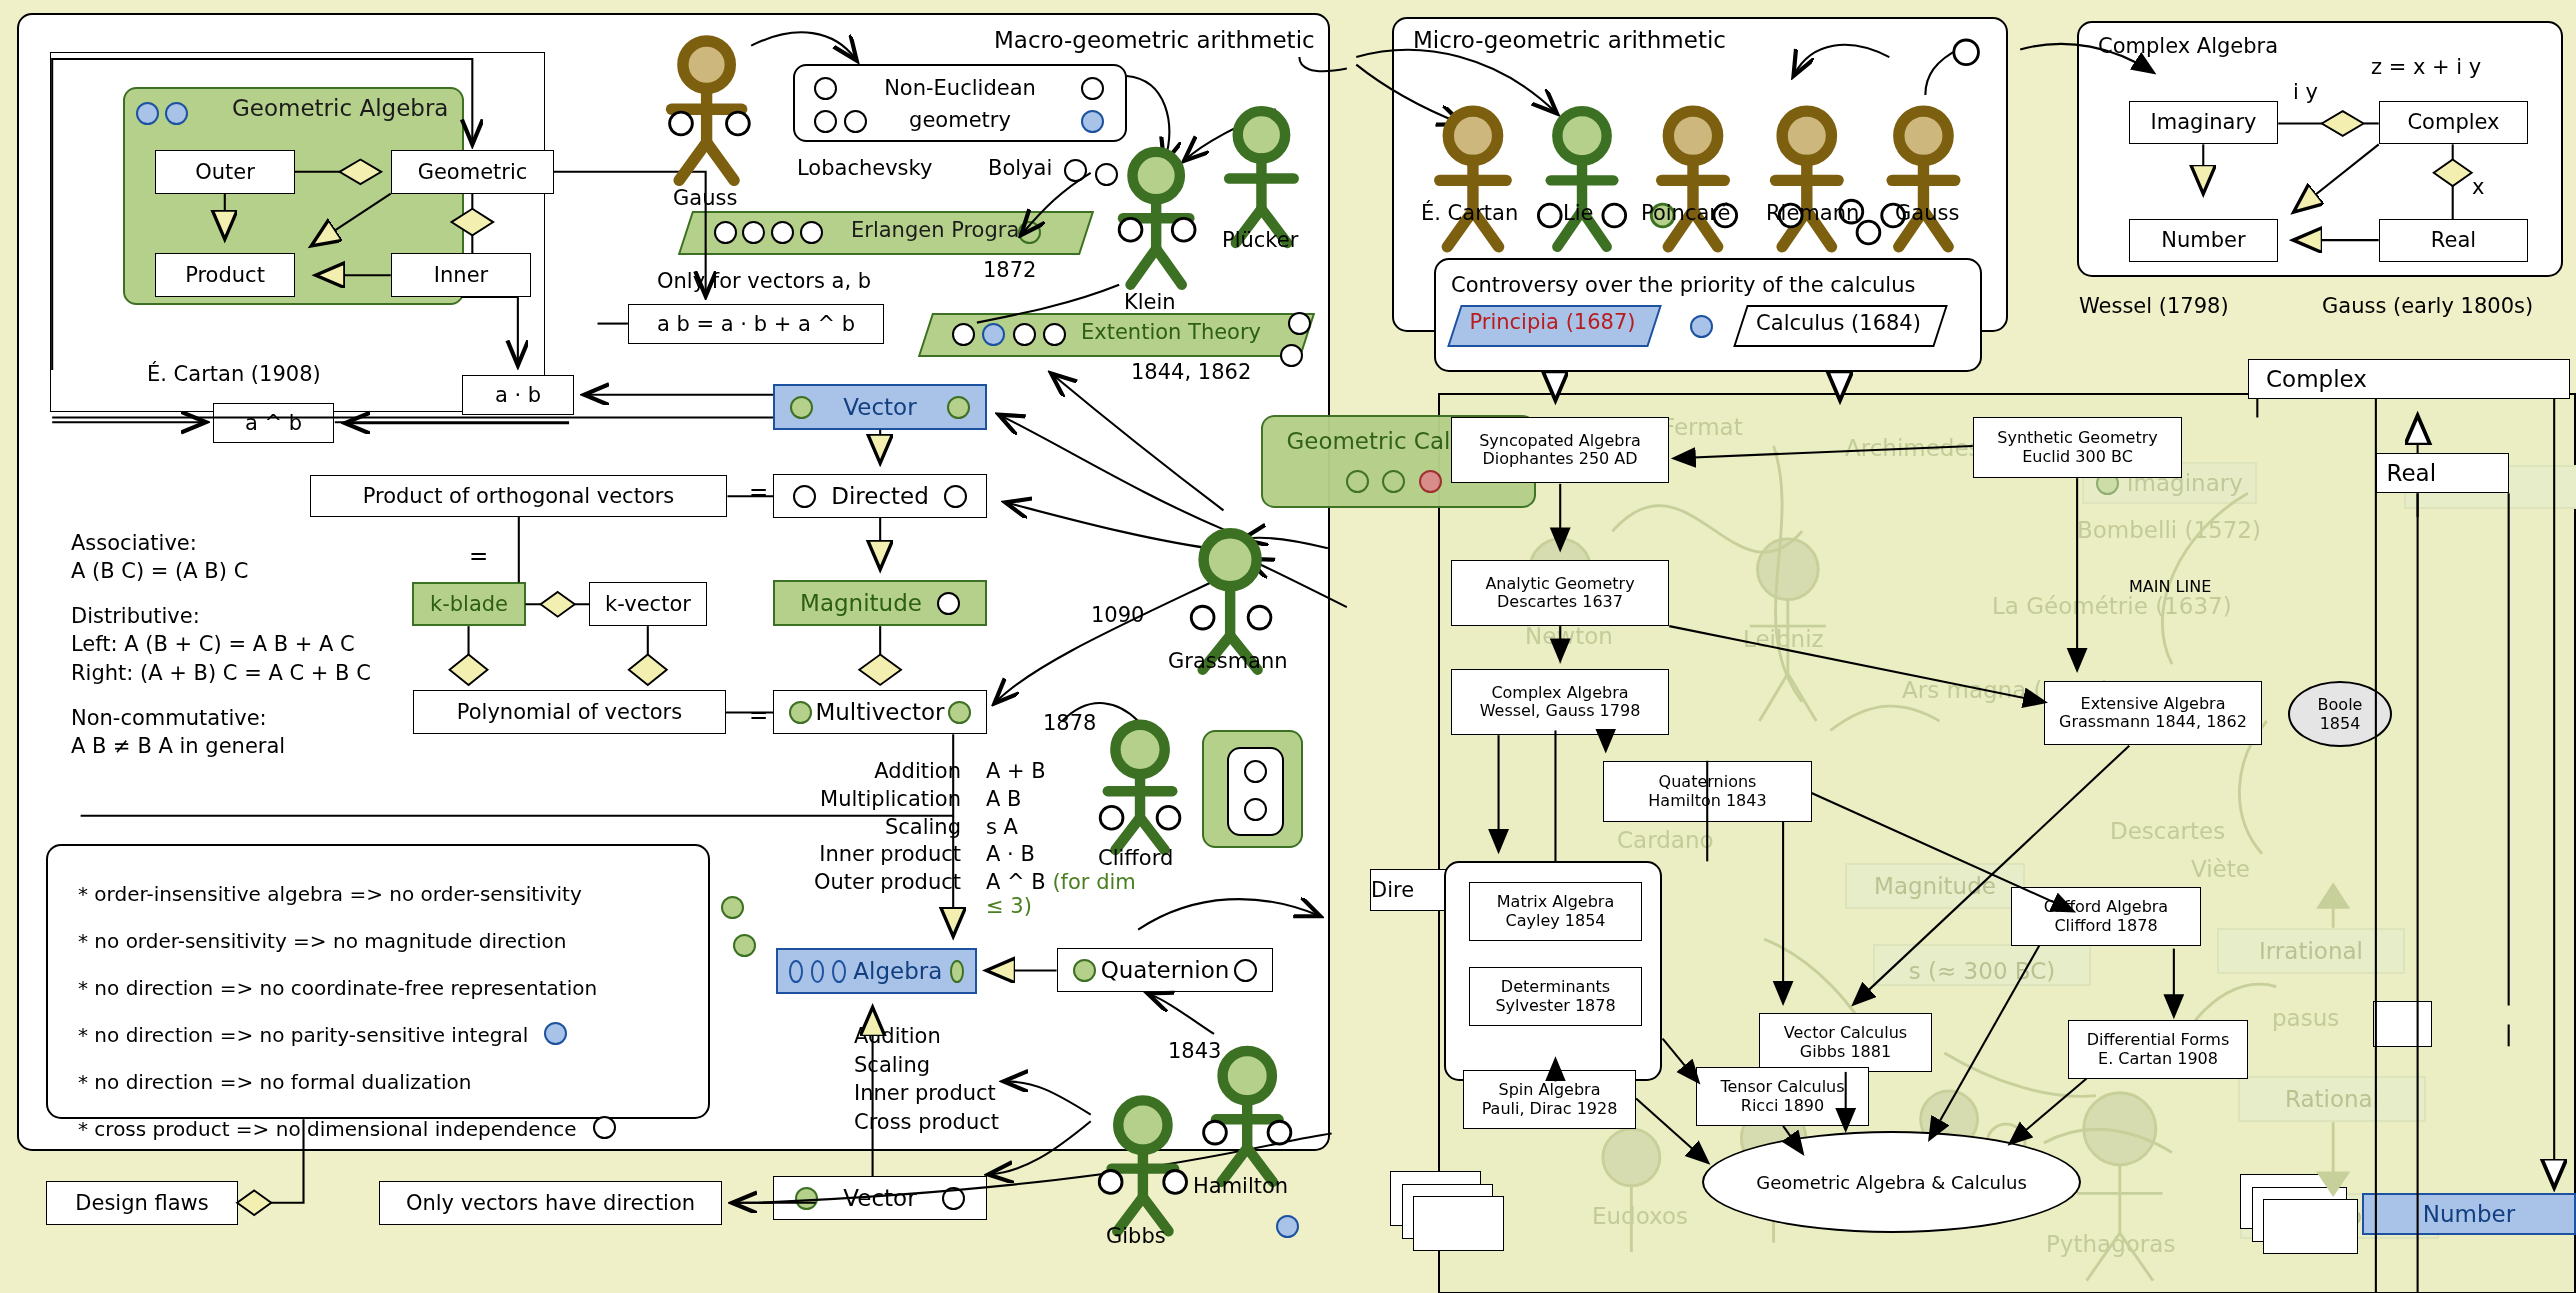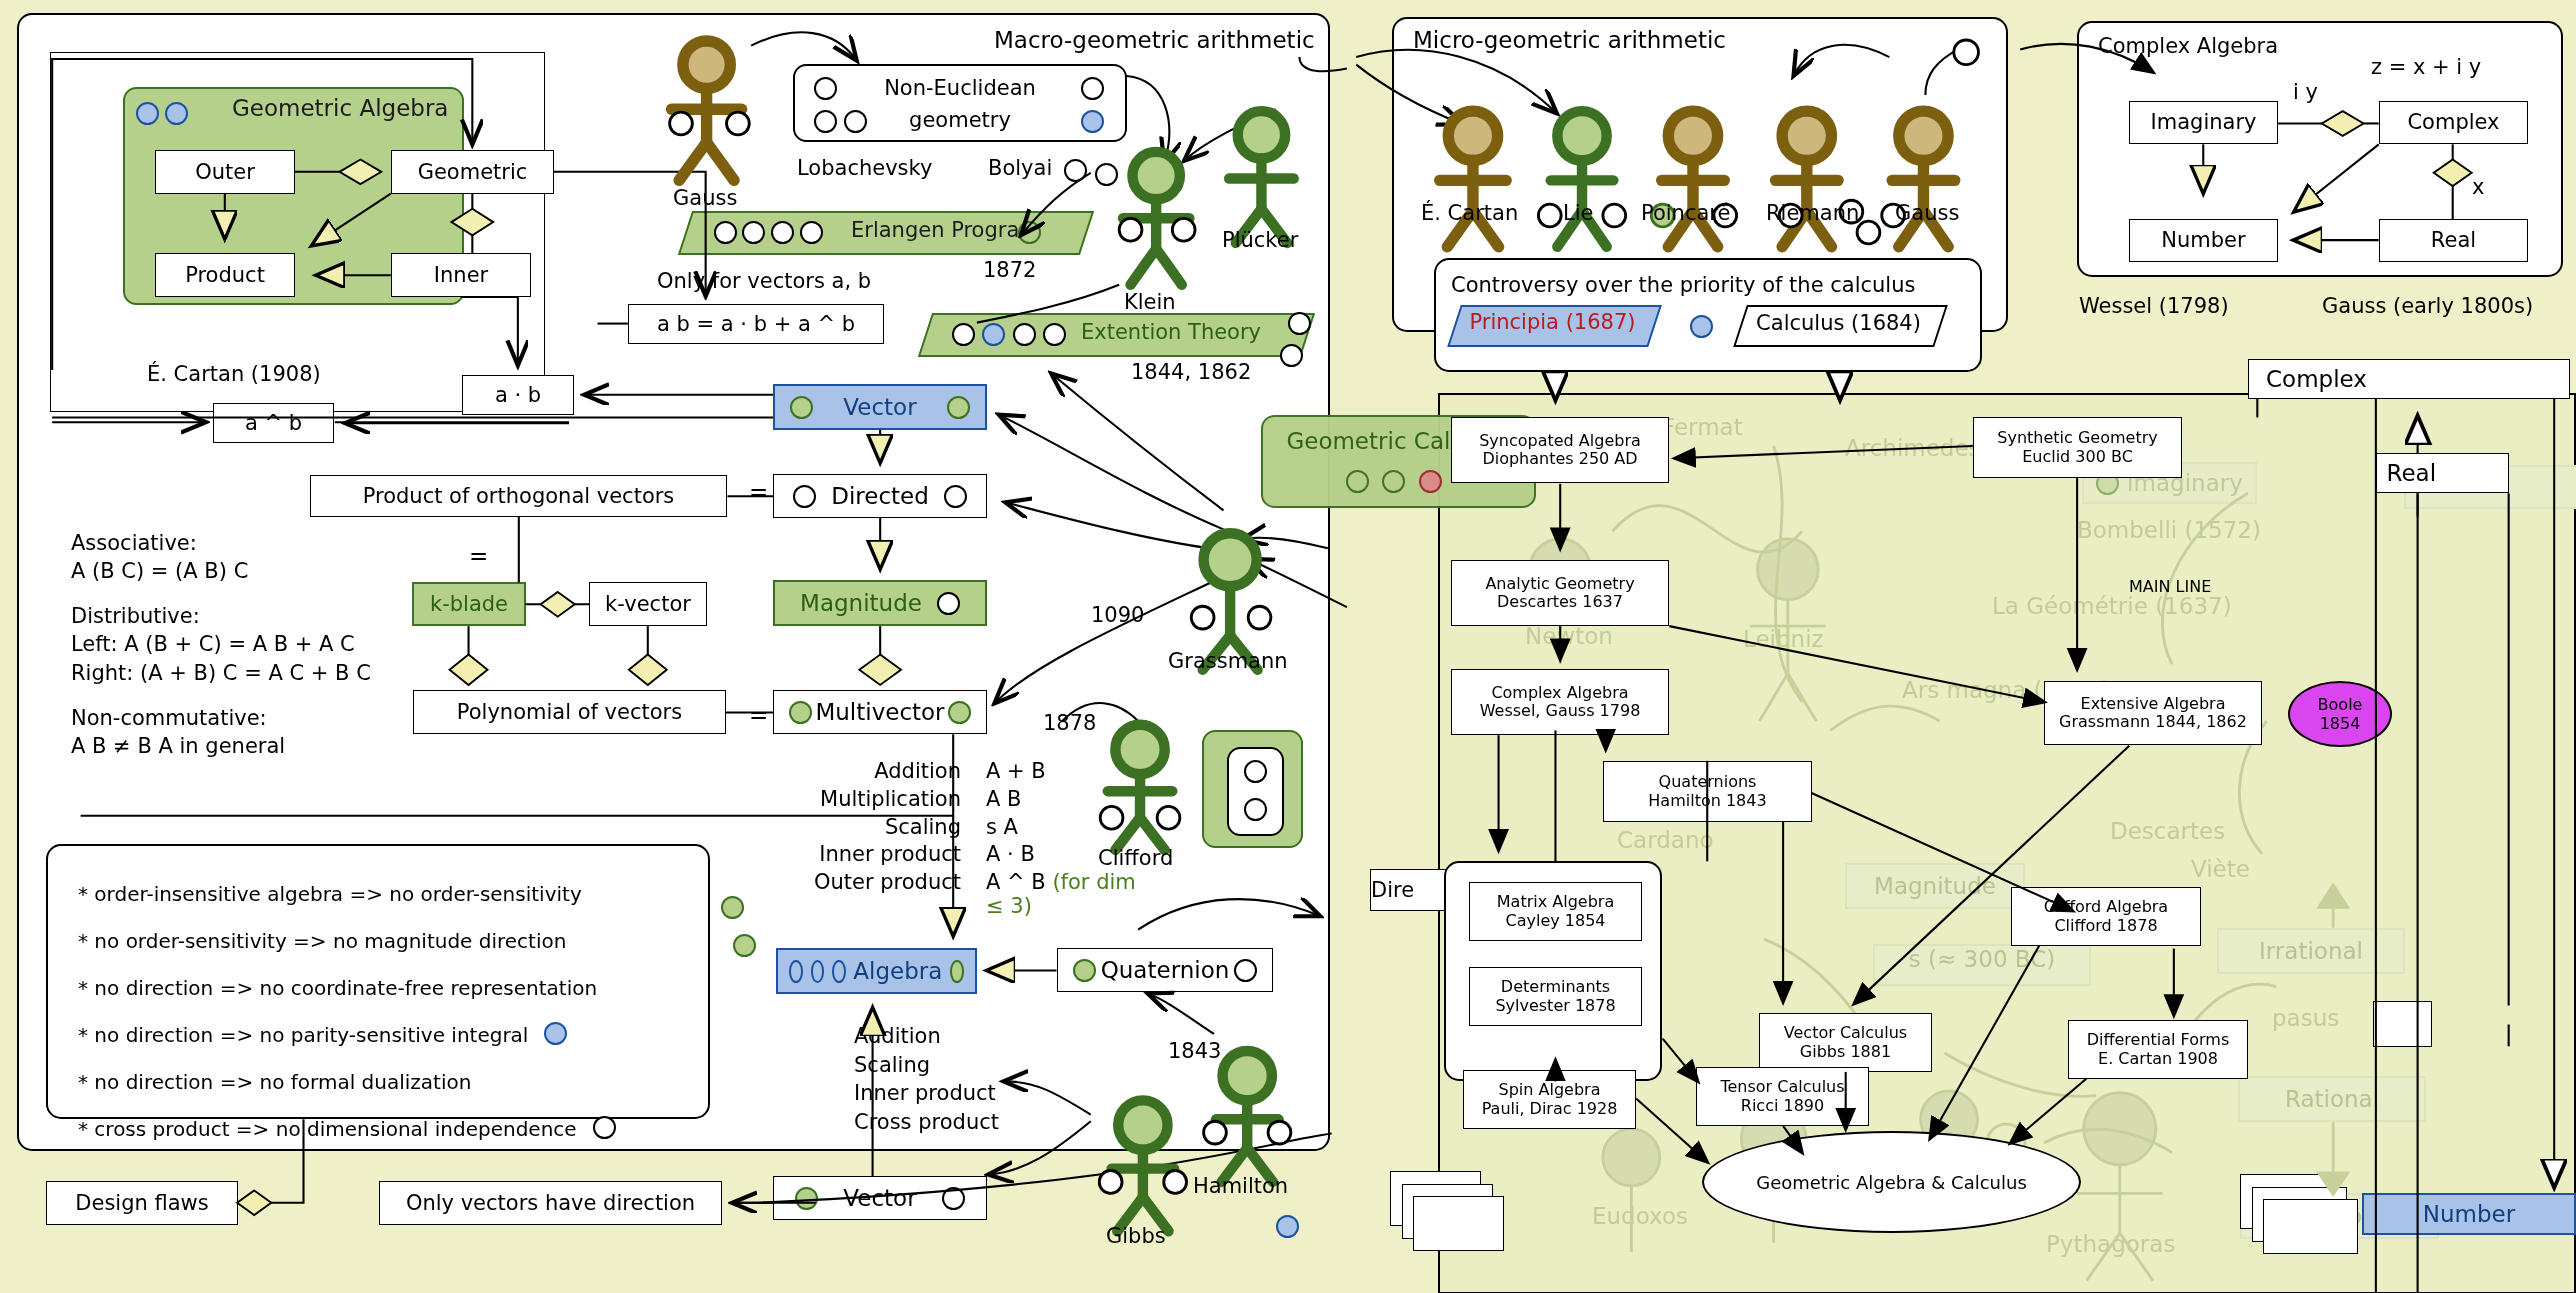--- a/index.html
+++ b/index.html
@@ -68,21 +68,21 @@
 </div>
 <div class="abs ghostbox lbl24" style="left:2238px;top:1076px;width:188px;height:46px;display:flex;align-items:center;justify-content:center;">
   <span>Rational</span>
 </div>
 <div class="abs ghostbox lbl24" style="left:2240px;top:1193px;width:199px;height:46px;display:flex;align-items:center;justify-content:center;">
   <span>Number</span>
 </div>
 <div class="abs ghostbox lbl24" style="left:1845px;top:863px;width:180px;height:46px;display:flex;align-items:center;justify-content:center;">
   <span>Magnitude</span>
 </div>
-<div class="abs ghostbox lbl24" style="left:1873px;top:944px;width:218px;height:42px;display:flex;align-items:flex-start;justify-content:center;">
+<div class="abs ghostbox lbl24" style="left:1873px;top:944px;width:218px;height:42px;display:flex;align-items:flex-end;justify-content:center;">
   <span>s (≈ 300 BC)</span>
 </div>
 <div class="abs ghostbox lbl24" style="left:2404px;top:465px;width:180px;height:44px;"></div>
 
 <svg class="layer" viewBox="0 0 2716 1364" width="2576" height="1294">
   <g class="faint">
     <circle cx="1885" cy="600" r="32" fill="#d6dcaf" stroke="#c7cf9a"></circle>
     <line x1="1885" y1="632" x2="1885" y2="710"></line>
       <line x1="1845" y1="660" x2="1925" y2="660"></line>
     <line x1="1885" y1="710" x2="1855" y2="760"></line>
@@ -376,21 +376,21 @@
 <div class="abs box sm" style="left:2068px;top:1020px;width:180px;height:59px;flex-direction:column;">
   <div>Differential Forms</div>
   <div>E. Cartan 1908</div>
 </div>
 <div class="abs box sm" style="left:1463px;top:1070px;width:173px;height:59px;flex-direction:column;">
   <div>Spin Algebra</div>
   <div>Pauli, Dirac 1928</div>
 </div>
 <div class="abs lbl18" style="left:2129px;top:577px;font-size:16px;">MAIN LINE</div>
 
-<div class="abs" style="left:2288px;top:681px;width:104px;height:66px;border:2.4px solid #000;border-radius:50%;background:#d946ef;display:flex;flex-direction:column;align-items:center;justify-content:center;font-size:16px;">
+<div class="abs" style="left:2288px;top:681px;width:104px;height:66px;border:2.4px solid #000;border-radius:50%;background:#e5e5e5;display:flex;flex-direction:column;align-items:center;justify-content:center;font-size:16px;">
   <div>Boole</div>
   <div>1854</div>
 </div>
 
 <div class="abs" style="left:1702px;top:1131px;width:379px;height:102px;border:2.4px solid #000;border-radius:50%;background:#fff;display:flex;align-items:center;justify-content:center;font-size:18px;">
   <span>Geometric Algebra &amp; Calculus</span>
 </div>
 
 <div class="abs box lbl24" style="left:2248px;top:359px;width:322px;height:40px;justify-content:flex-start;padding-left:17px;">
   <span>Complex</span>

